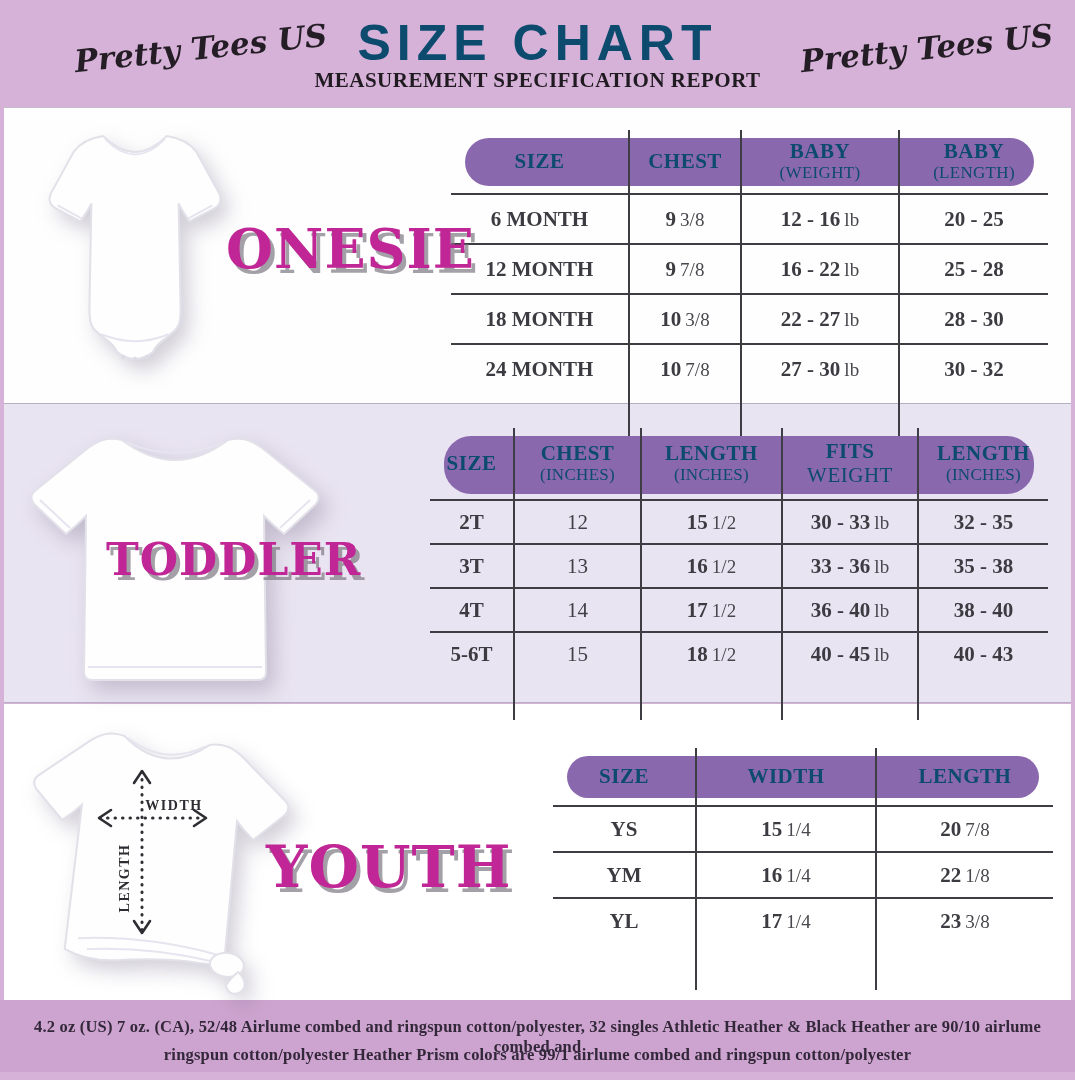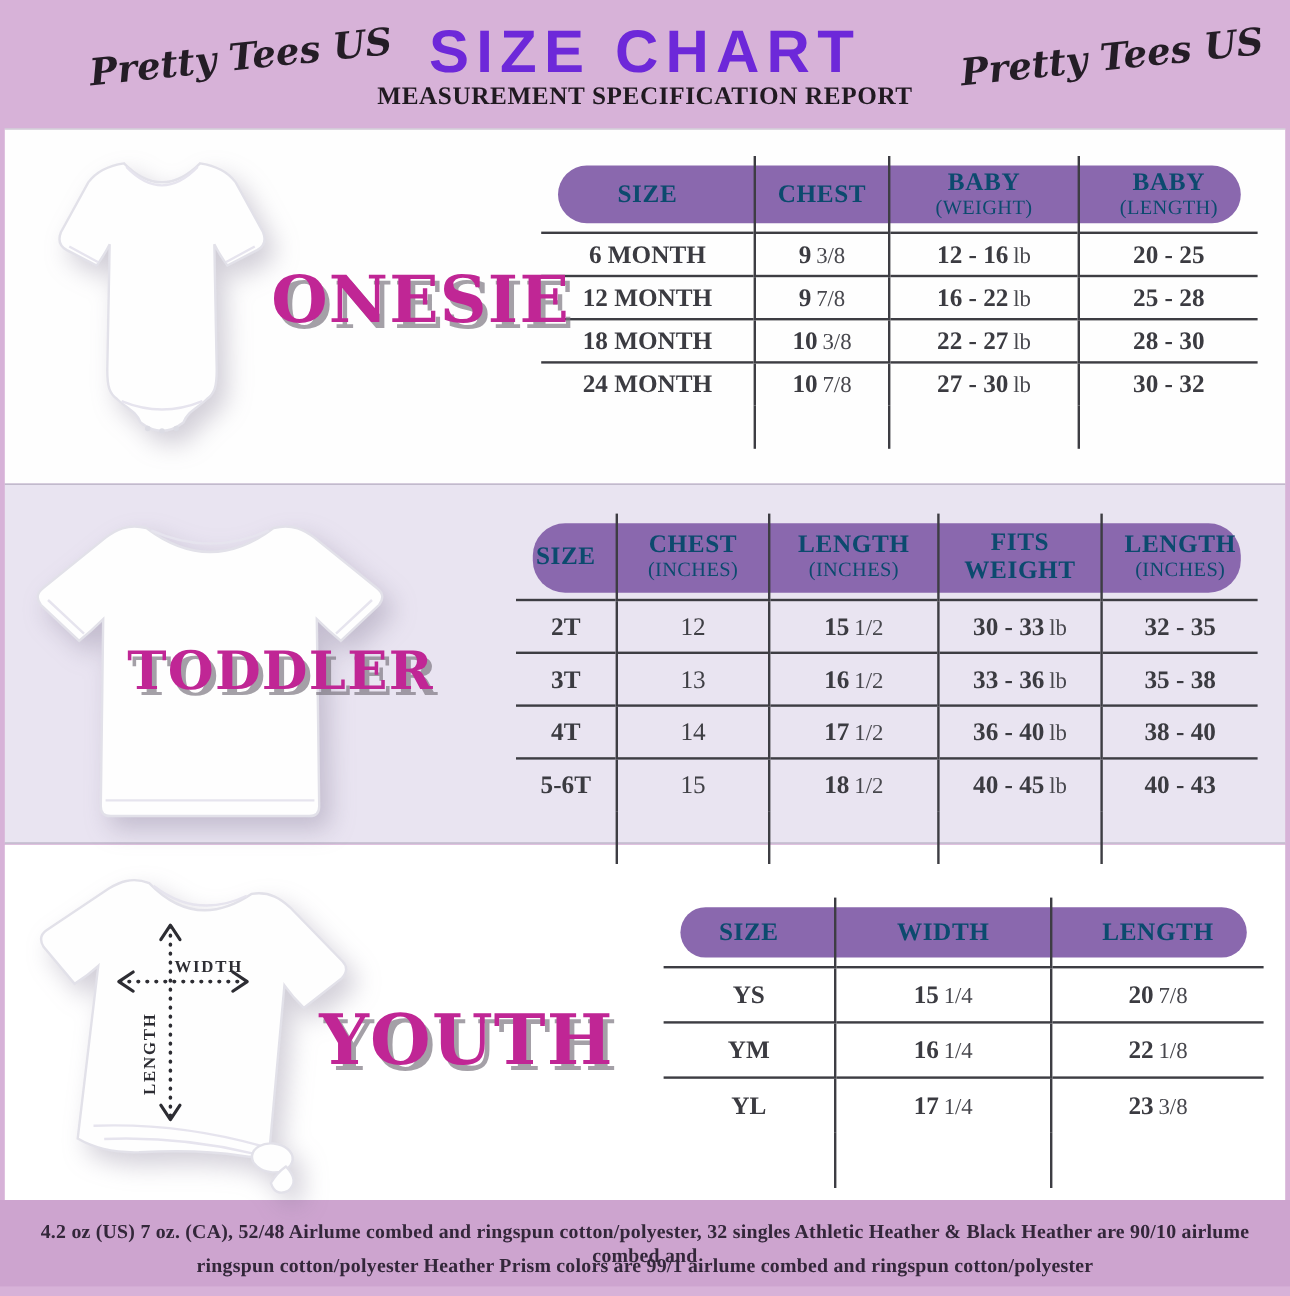--- a/index.html
+++ b/index.html
@@ -18,21 +18,21 @@
                 font-size:16.5px; color:#33273a; letter-spacing:0.2px;}
   #footer .ft1 { top:17px; } #footer .ft2 { top:45px; }
 
   
   .brand { position:absolute; font-family:"DejaVu Serif", serif; font-style:italic; font-weight:bold;
            font-size:31px; color:#241d26; transform:rotate(-6deg); white-space:nowrap; z-index:3;}
   #brand-left  { left:74px;  top:30px; }
   #brand-right { left:800px; top:30px; }
   #main-title { position:absolute; left:0; right:0; top:14px; text-align:center;
                 font-family:"Liberation Sans", sans-serif; font-weight:900; font-size:50px;
-                letter-spacing:6px; color:#6d28d9; z-index:3;}
+                letter-spacing:6px; color:#0c4a6e; z-index:3;}
   #sub-title  { position:absolute; left:0; right:0; top:68px; text-align:center;
                 font-weight:bold; font-size:21px; letter-spacing:0.5px; color:#201a21; z-index:3;}
 
   
   .big-title { position:absolute; font-family:"DejaVu Serif", serif; font-weight:bold;
                color:#c02695; text-shadow:4px 5px 0 rgba(125,120,130,0.7);
                letter-spacing:1px; line-height:1; z-index:6; white-space:nowrap;}
   #title-onesie  { left:226px; top:222px; font-size:54px; }
   #title-toddler { left:106px; top:538px; font-size:44px; }
   #title-youth   { left:266px; top:838px; font-size:58px; }
@@ -51,35 +51,35 @@
 
   
   .tablewrap { position:absolute; z-index:4; }
   .pill { position:absolute; left:14px; right:14px; border-radius:27px; background:#8a68ae; }
   .tablewrap table { position:relative; width:100%; border-collapse:collapse; table-layout:fixed; }
   .tablewrap th, .tablewrap td { text-align:center; vertical-align:middle; padding:0; }
   .tablewrap th { font-weight:bold; color:#0c4a6e; }
   .cd { border-left:2px solid #3d3d43; }
   .tablewrap tbody td { border-top:2px solid #3d3d43; }
   tr.spacer td { border-top:none !important; height:12px; }
-  #onesie-table  tbody td { height:36px;margin-top:12px; }
+  #onesie-table  tbody td { height:50px;margin-top:12px; }
   #toddler-table tbody td { height:44px; }
   #youth-table   tbody td { height:46px; }
   #onesie-table  th { height:64px; }
   #toddler-table th { height:72px; }
   #youth-table   th { height:58px; }
   #onesie-table  { left:451px; top:130px; width:597px; }
   #toddler-table { left:430px; top:428px; width:618px; }
   #youth-table   { left:553px; top:748px; width:500px; }
   #onesie-table  .pill { top:8px; height:48px; }
   #toddler-table .pill { top:8px; height:58px; }
   #youth-table   .pill { top:8px; height:42px; }
   .hl1 { display:block; font-size:21px; letter-spacing:0.5px; line-height:1.12; }
   .hl2 { display:block; font-size:17px; font-weight:normal; line-height:1.1; letter-spacing:0.3px;}
-  .hl2b{ display:block; font-size:21px; font-weight:bold; line-height:1.12; letter-spacing:0.5px;}
+  .hl2b{ display:block; font-size:21px; font-weight:normal; line-height:1.12; letter-spacing:0.5px;}
   .cm { font-weight:bold; font-size:21px; color:#3b3b41; }
   .cs { font-weight:normal; font-size:19px; color:#47474d; }
   .reg{ font-weight:normal; font-size:21px; color:#3f3f45;margin-top:44px; }
 </style>
 </head>
 <body>
 
 <div id="canvas">
 
   <div class="brand" id="brand-left">Pretty Tees US</div>

